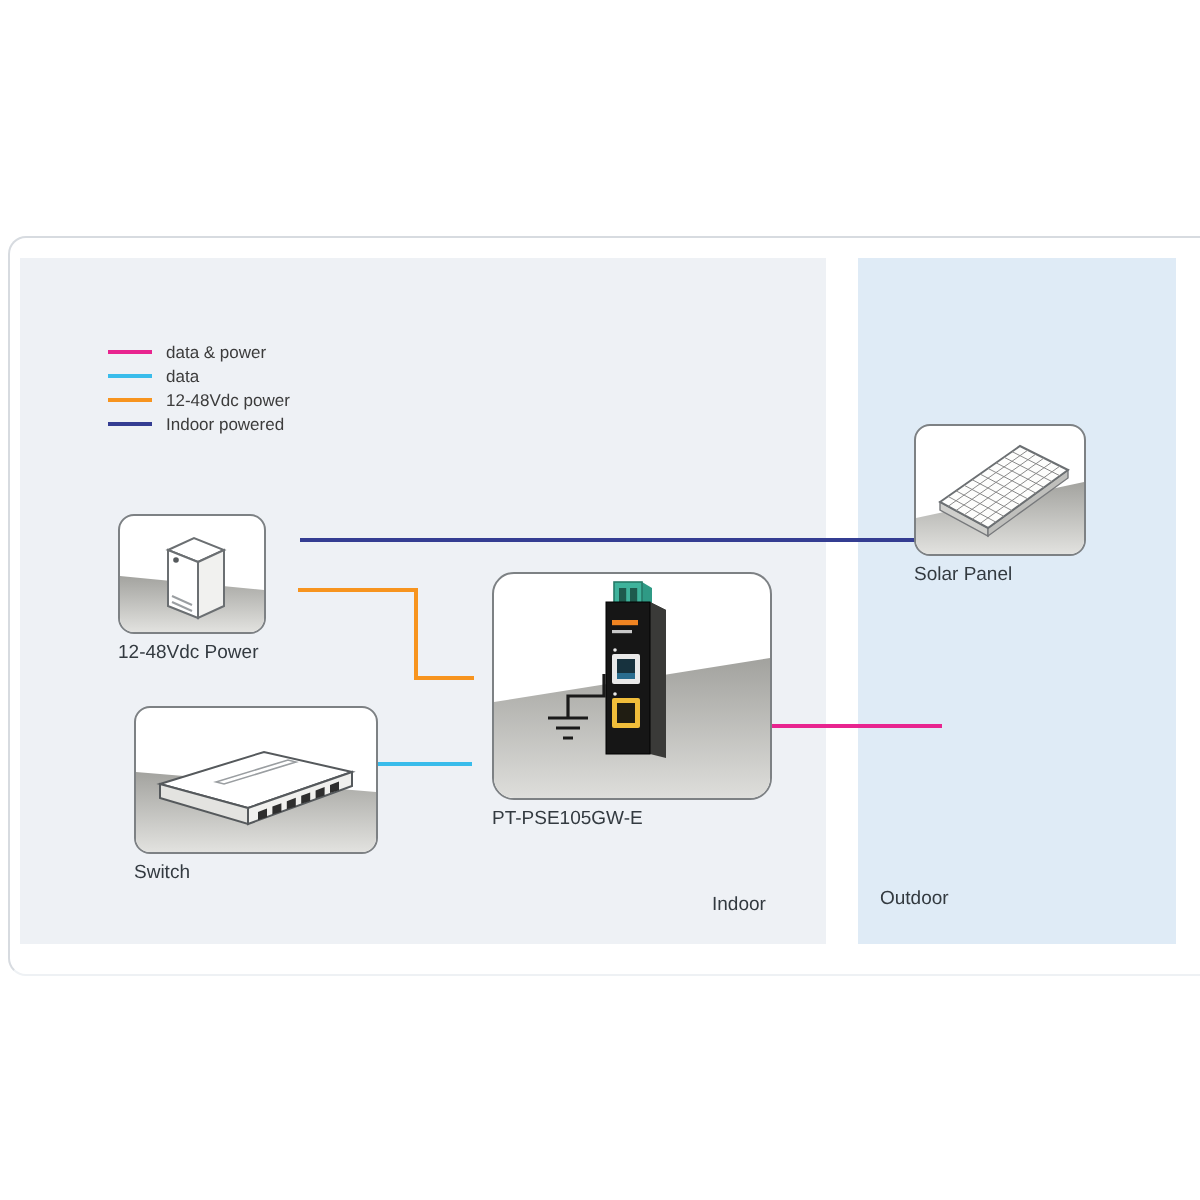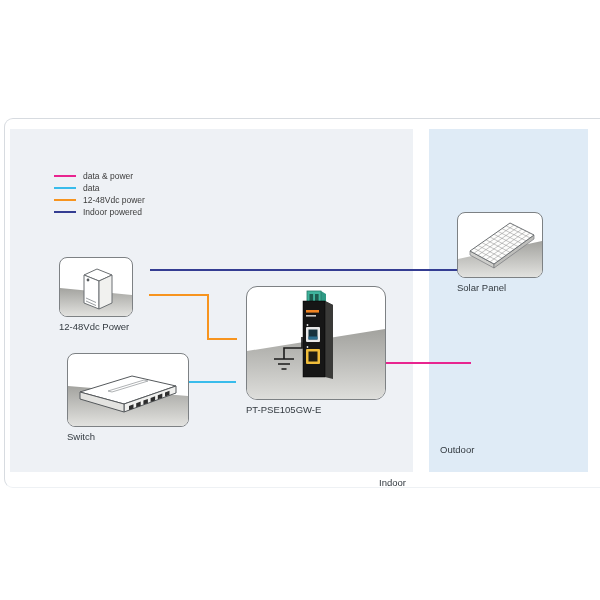--- a/index.html
+++ b/index.html
@@ -177,16 +177,16 @@
           <line x1="40" y1="18.4" x2="64" y2="30.7"></line>
             <line x1="44" y1="15.6" x2="68" y2="27.8"></line>
           <line x1="48" y1="12.8" x2="72" y2="24.9"></line>
         </g>
       </svg>
     </div>
     <div class="node-label">Solar Panel</div>
   </div>
 
 
-  <div class="region-label" style="left:379px;top:447px;margin-top:30px;">Indoor</div>
+  <div class="region-label" style="left:356px;top:447px;">Indoor</div>
   <div class="region-label" style="left:440px;top:444px;">Outdoor</div>
 
 </div>
 
 </body></html>

